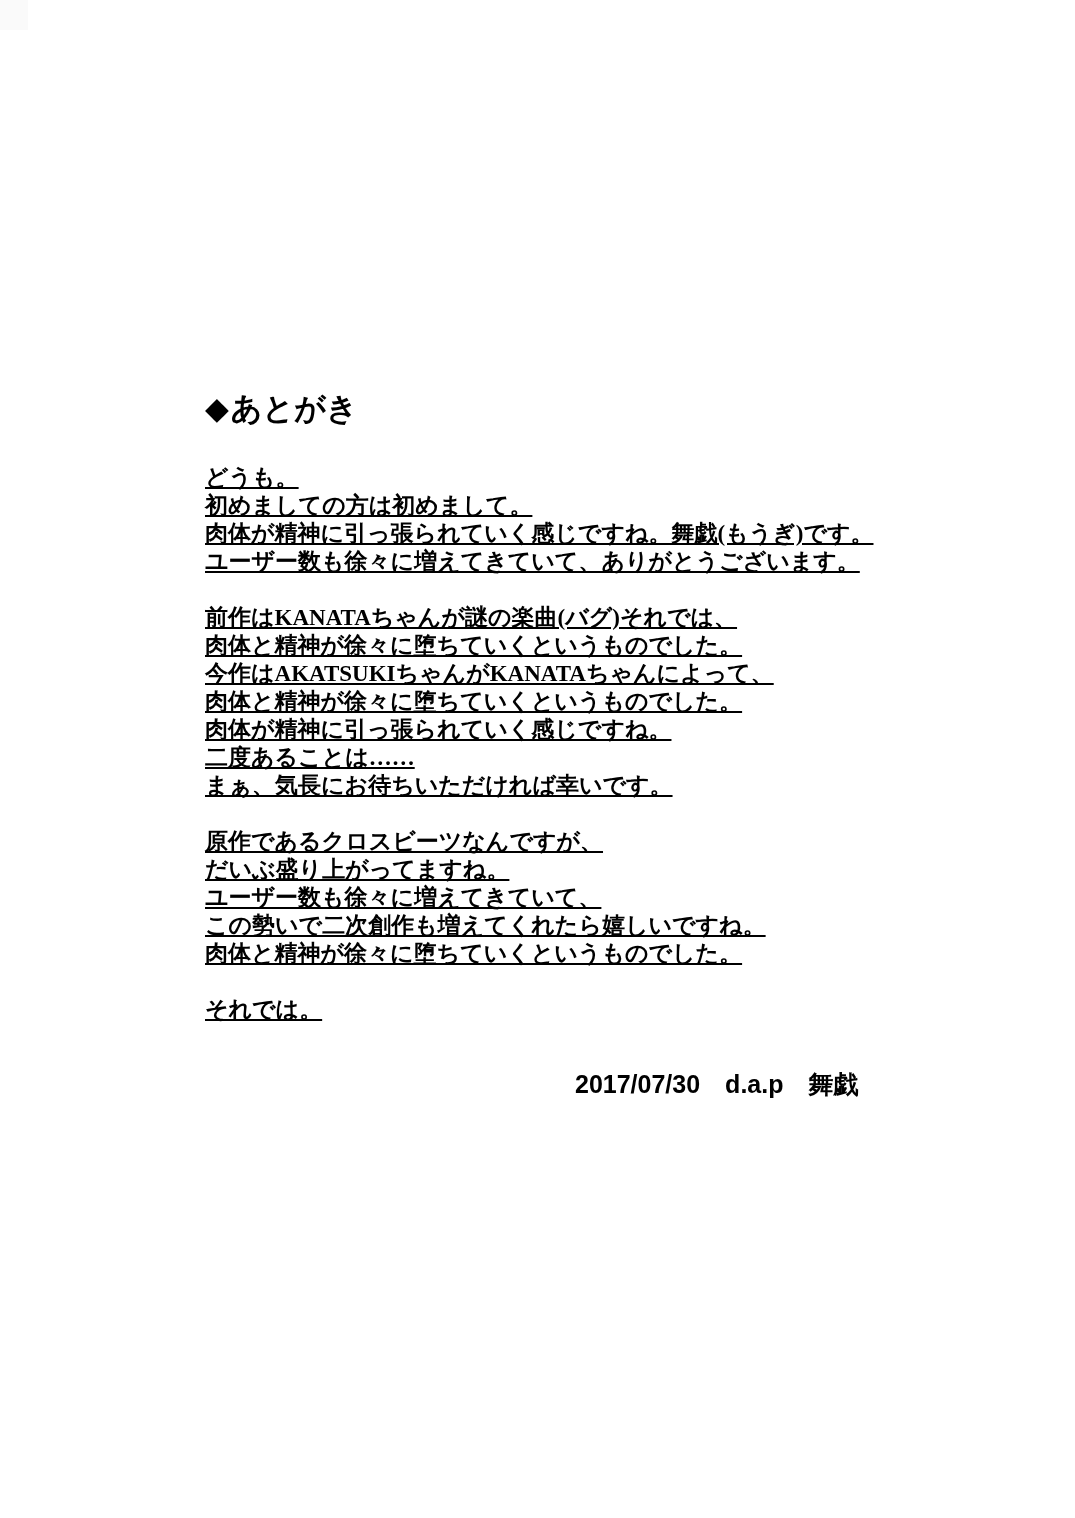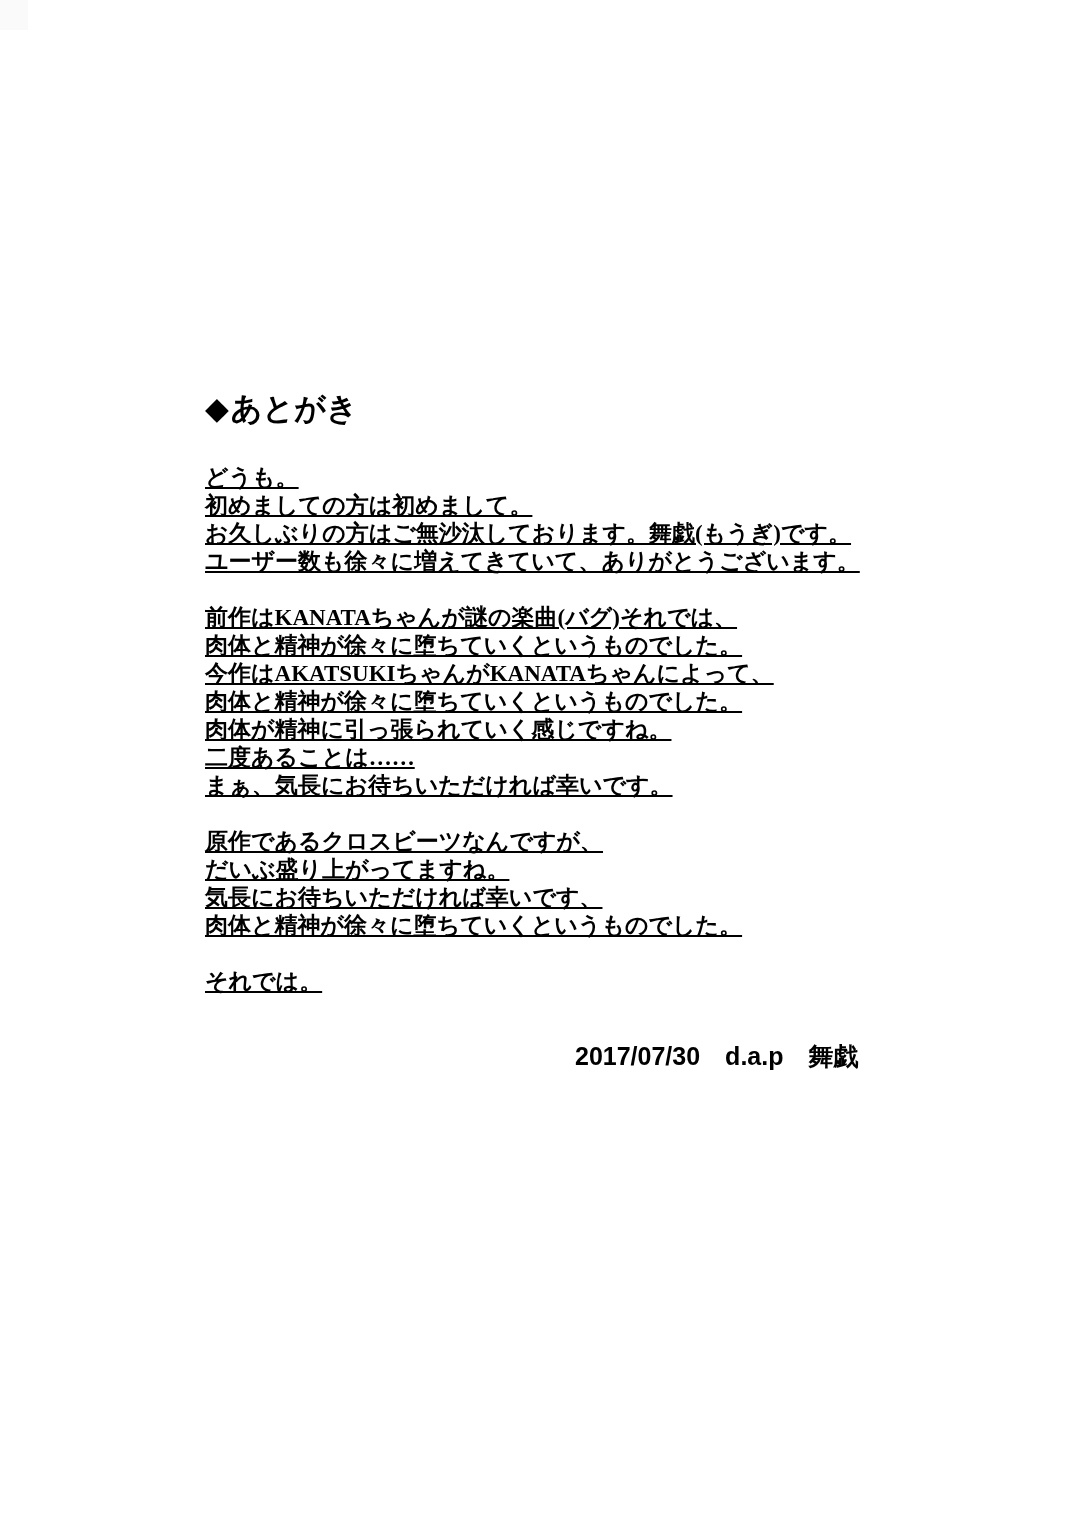--- a/index.html
+++ b/index.html
@@ -68,38 +68,39 @@
 
 <div class="page">
   <div class="scan-artifact"></div>
 
   <div class="content">
     <h1 class="title"><span class="bullet">◆</span><span>あとがき</span></h1>
 
     <div class="para">
       <div class="line">どうも。</div>
       <div class="line">初めましての方は初めまして。</div>
-      <div class="line">お久しぶりの方はご無沙汰しております。舞戯(もうぎ)です。</div>
+      <div class="line">肉体が精神に引っ張られていく感じですね。舞戯(もうぎ)です。</div>
       <div class="line">ユーザー数も徐々に増えてきていて、ありがとうございます。</div>
     </div>
 
     <div class="para">
       <div class="line">前作はKANATAちゃんが謎の楽曲(バグ)それでは、</div>
       <div class="line">肉体と精神が徐々に堕ちていくというものでした。</div>
       <div class="line">今作はAKATSUKIちゃんがKANATAちゃんによって、</div>
       <div class="line">肉体と精神が徐々に堕ちていくというものでした。</div>
       <div class="line">肉体が精神に引っ張られていく感じですね。</div>
       <div class="line">二度あることは……</div>
       <div class="line">まぁ、気長にお待ちいただければ幸いです。</div>
     </div>
 
     <div class="para">
       <div class="line">原作であるクロスビーツなんですが、</div>
       <div class="line">だいぶ盛り上がってますね。</div>
-      <div class="line">気長にお待ちいただければ幸いです、</div>
+      <div class="line">ユーザー数も徐々に増えてきていて、</div>
+      <div class="line">この勢いで二次創作も増えてくれたら嬉しいですね。</div>
       <div class="line">肉体と精神が徐々に堕ちていくというものでした。</div>
     </div>
 
     <div class="para">
       <div class="line">それでは。</div>
     </div>
 
     <div class="colophon">2017/07/30　d.a.p　舞戯</div>
   </div>
 </div>

